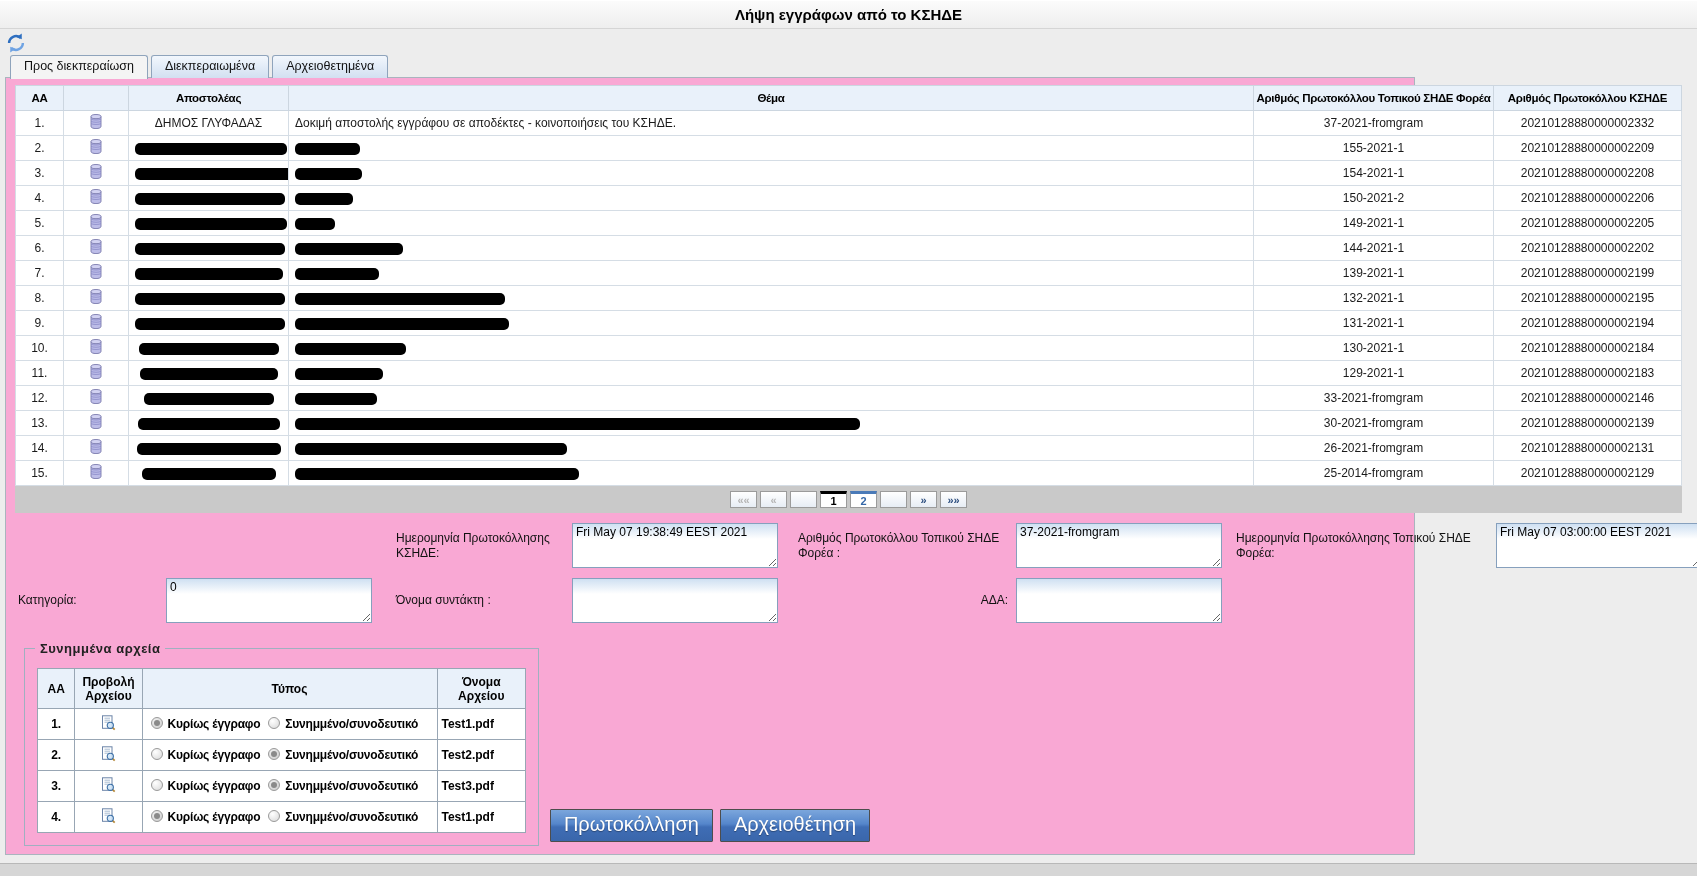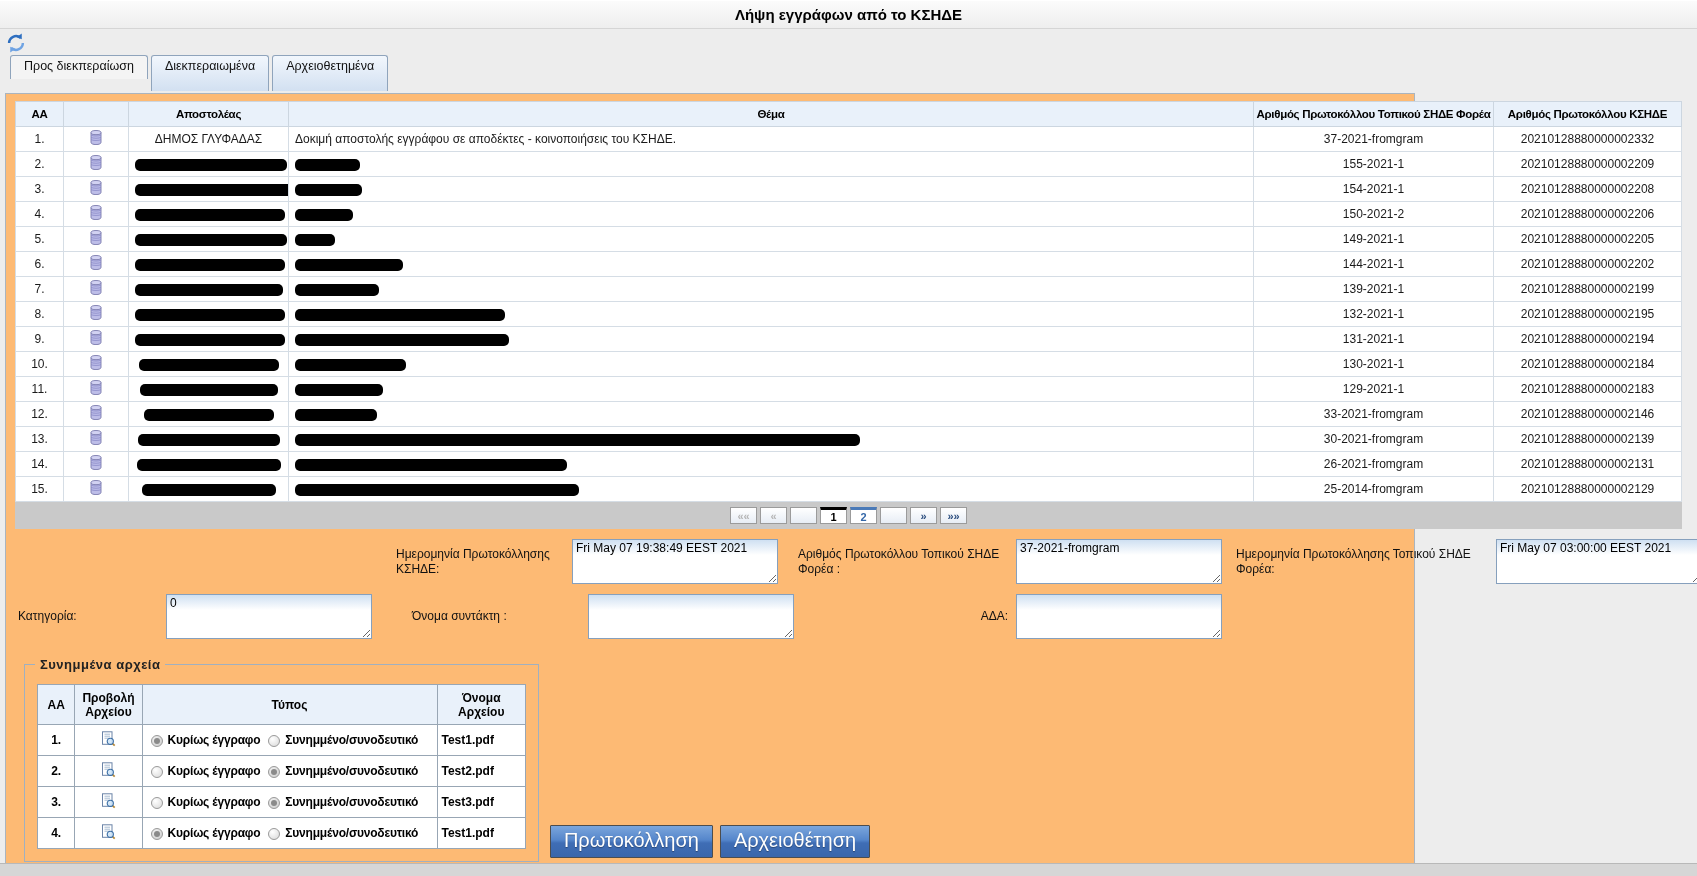--- a/index.html
+++ b/index.html
@@ -7,25 +7,25 @@
   body{width:1697px;height:876px;font-family:"Liberation Sans",sans-serif;background:#ededed;overflow:hidden;}
   .page{position:relative;width:1697px;height:876px;background:#ededed;padding-left:45px;}
 
   .title-bar{position:absolute;left:0;top:0;width:100%;height:29px;background:linear-gradient(#fbfbfb,#eeeeee);
     border-top:1px solid #ffffff;border-bottom:1px solid #d5d5d5;display:flex;align-items:center;justify-content:center;}
   .title-bar span{font-size:15px;font-weight:bold;color:#000;}
 
   .refresh-btn{position:absolute;left:6px;top:33px;width:20px;height:20px;cursor:pointer;}
 
   .tabs{position:absolute;left:10px;top:55px;display:flex;gap:3px;z-index:5;}
-  .tab{height:36px;padding:3px 13px 0 13px;font-size:12.5px;color:#111;border:1px solid #8fa4bc;border-bottom:none;
+  .tab{height:23px;padding:3px 13px 0 13px;font-size:12.5px;color:#111;border:1px solid #8fa4bc;border-bottom:none;
     border-radius:3px 3px 0 0;background:linear-gradient(#f2f7fd,#d2e0f1);cursor:pointer;white-space:nowrap;}
   .tab.active{background:#f4f4f4;font-weight:normal;height:24px;position:relative;top:0px;z-index:6;}
 
-  .panel{position:absolute;left:5px;top:93px;width:1410px;height:778px;border:1px solid #aab4be;background:#fdba74;}
+  .panel{position:absolute;left:5px;top:77px;width:1410px;height:778px;border:1px solid #aab4be;background:#f9a8d4;}
 
   table.doc{border-collapse:collapse;margin:7px 9px 0 9px;width:1667px;background:#fff;table-layout:fixed;}
   table.doc th{background:#e9f1fa;border:1px solid #ccd6e0;font-size:11.5px;font-weight:bold;color:#000;
     height:25px;padding:0 2px;letter-spacing:-0.3px;white-space:nowrap;overflow:hidden;}
   table.doc td{border:1px solid #d5dde5;font-size:12px;color:#1a1a1a;height:25px;padding:0 6px;white-space:nowrap;overflow:hidden;}
   td.c-aa{text-align:center;}
   td.c-icn{text-align:center;}
   td.c-sender{text-align:center;}
   td.c-subj{text-align:left;}
   td.c-prot{text-align:center;}
@@ -47,21 +47,21 @@
 
   fieldset.attach{margin:10px 0 0 18px;width:515px;border:1px solid #a0b0c0;padding:4px 10px 12px 10px;background:transparent;}
   fieldset.attach legend{font-size:13px;font-weight:bold;color:#222;padding:0 5px;letter-spacing:0.5px;}
   table.att{border-collapse:collapse;margin:8px 2px 0 2px;table-layout:fixed;background:#fff;}
   table.att th{background:#e9f1fa;border:1px solid #98a6b4;font-size:12px;font-weight:bold;height:40px;padding:0 3px;}
   table.att td{border:1px solid #98a6b4;font-size:12px;height:31px;padding:0 4px;}
   .att-aa{text-align:center;font-weight:bold;}
   .att-view{text-align:center;}
   .att-type{white-space:nowrap;overflow:hidden;}
   .att-name{font-weight:bold;}
-  .radio-group{display:flex;align-items:flex-end;gap:4px;font-weight:bold;font-size:12px;letter-spacing:-0.2px;}
+  .radio-group{display:flex;align-items:flex-start;gap:4px;font-weight:bold;font-size:12px;letter-spacing:-0.2px;}
   .radio{width:12px;height:12px;border-radius:50%;border:1px solid #9a9a9a;background:radial-gradient(circle at 35% 30%,#ffffff,#d8d8d8);
     display:inline-block;flex:none;cursor:pointer;margin:0 1px 0 4px;}
   .radio.sel{background:radial-gradient(circle at 35% 30%,#f2f2f2,#c9c9c9);}
   .radio.sel::after{content:'';display:block;width:6px;height:6px;margin:2px;border-radius:50%;background:#8a8a8a;}
 
   .actions{position:absolute;left:0;bottom:12px;width:100%;display:flex;justify-content:center;gap:7px;}
   .action-btn{font-family:"Liberation Sans",sans-serif;font-size:20px;color:#fff;padding:3px 13px 5px 13px;
     background:linear-gradient(#7ba6dc 0%,#5586cb 45%,#3f6db5 55%,#3a66ab 100%);
     border:1px solid #4d4d4d;border-radius:1px;cursor:pointer;text-shadow:0 1px 1px rgba(0,0,0,0.35);}
 
@@ -316,21 +316,21 @@
           <textarea style="">37-2021-fromgram</textarea>
         </div>
         <div class="field-cell" style="left: 1230px; top: 4px;">
           <label style="width: 252px;">Ημερομηνία Πρωτοκόλλησης Τοπικού ΣΗΔΕ Φορέα:</label>
           <textarea style="">Fri May 07 03:00:00 EEST 2021</textarea>
         </div>
         <div class="field-cell" style="left: 12px; top: 59px;">
           <label style="width: 140px;">Κατηγορία:</label>
           <textarea style="">0</textarea>
         </div>
-        <div class="field-cell" style="left: 390px; top: 59px; margin-left: 16px;">
+        <div class="field-cell" style="left: 390px; top: 59px;">
           <label style="width: 168px;">Όνομα συντάκτη :</label>
           <textarea style=""></textarea>
         </div>
         <div class="field-cell" style="left: 792px; top: 59px;">
           <label style="width: 210px; text-align: right;">ΑΔΑ:</label>
           <textarea style=""></textarea>
         </div>
       </div>
 
     <fieldset class="attach">

